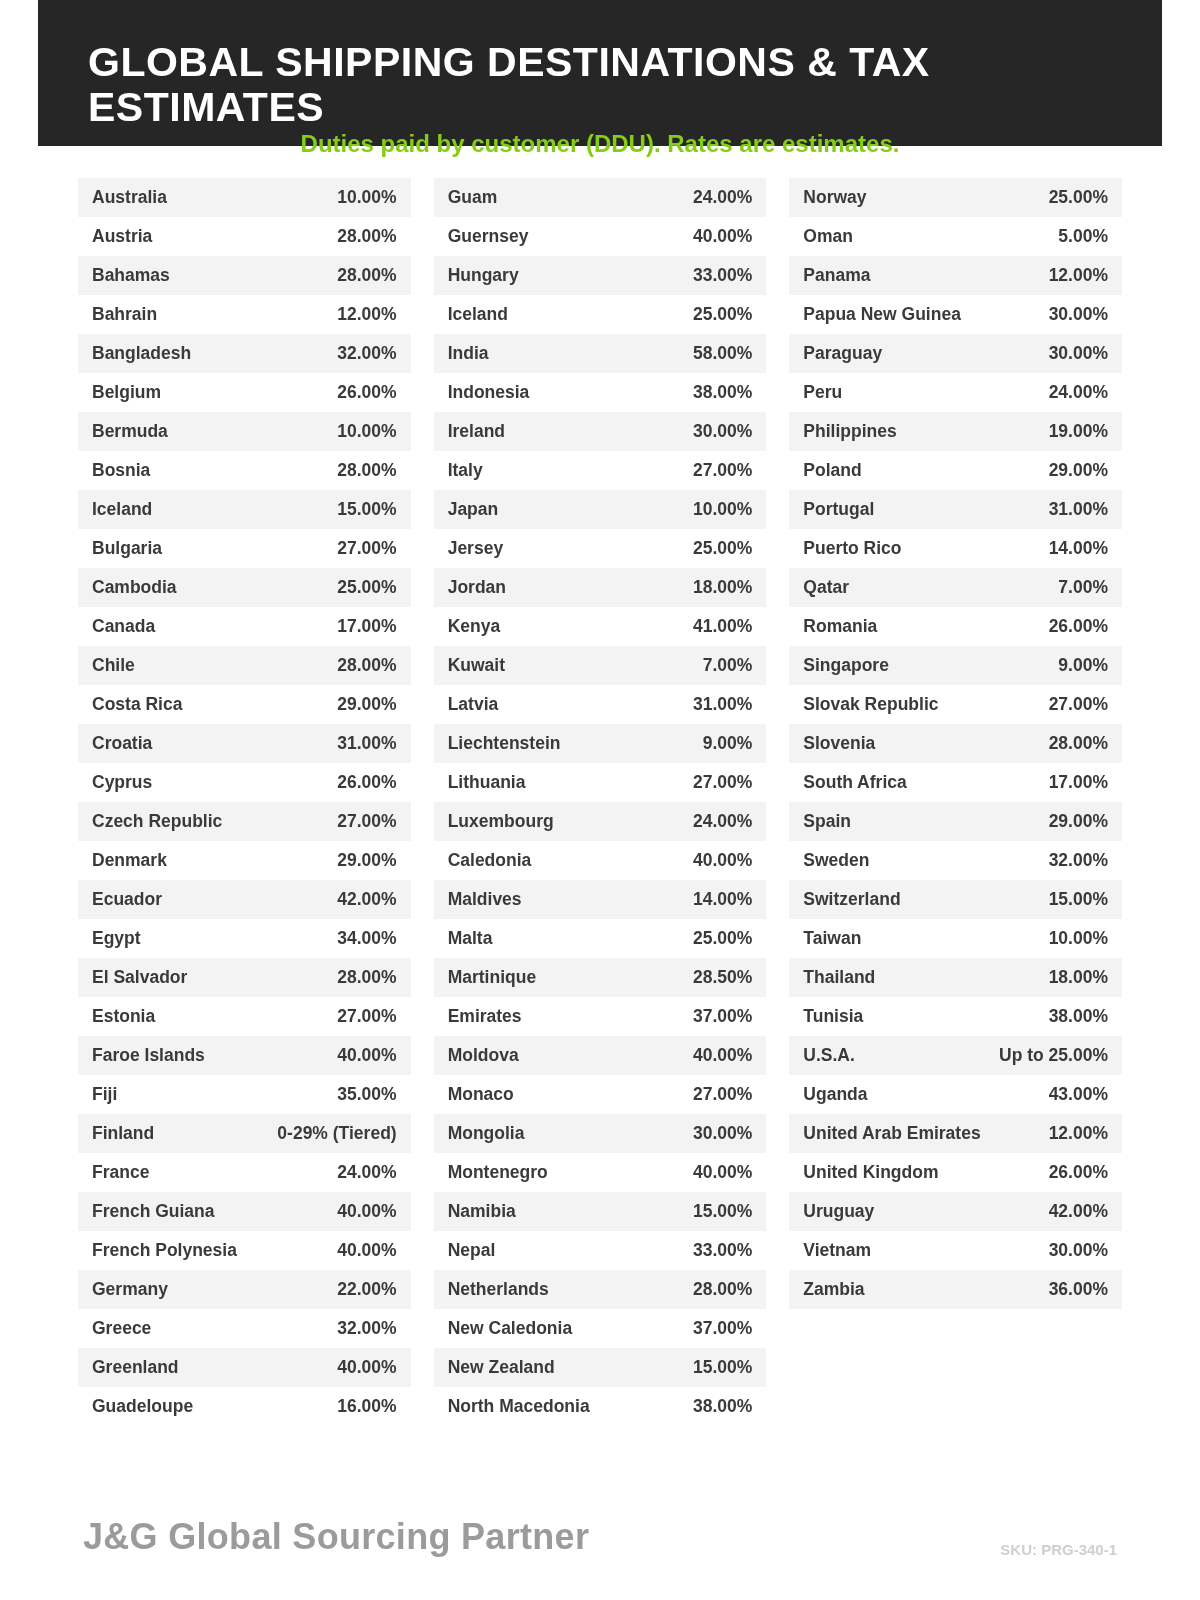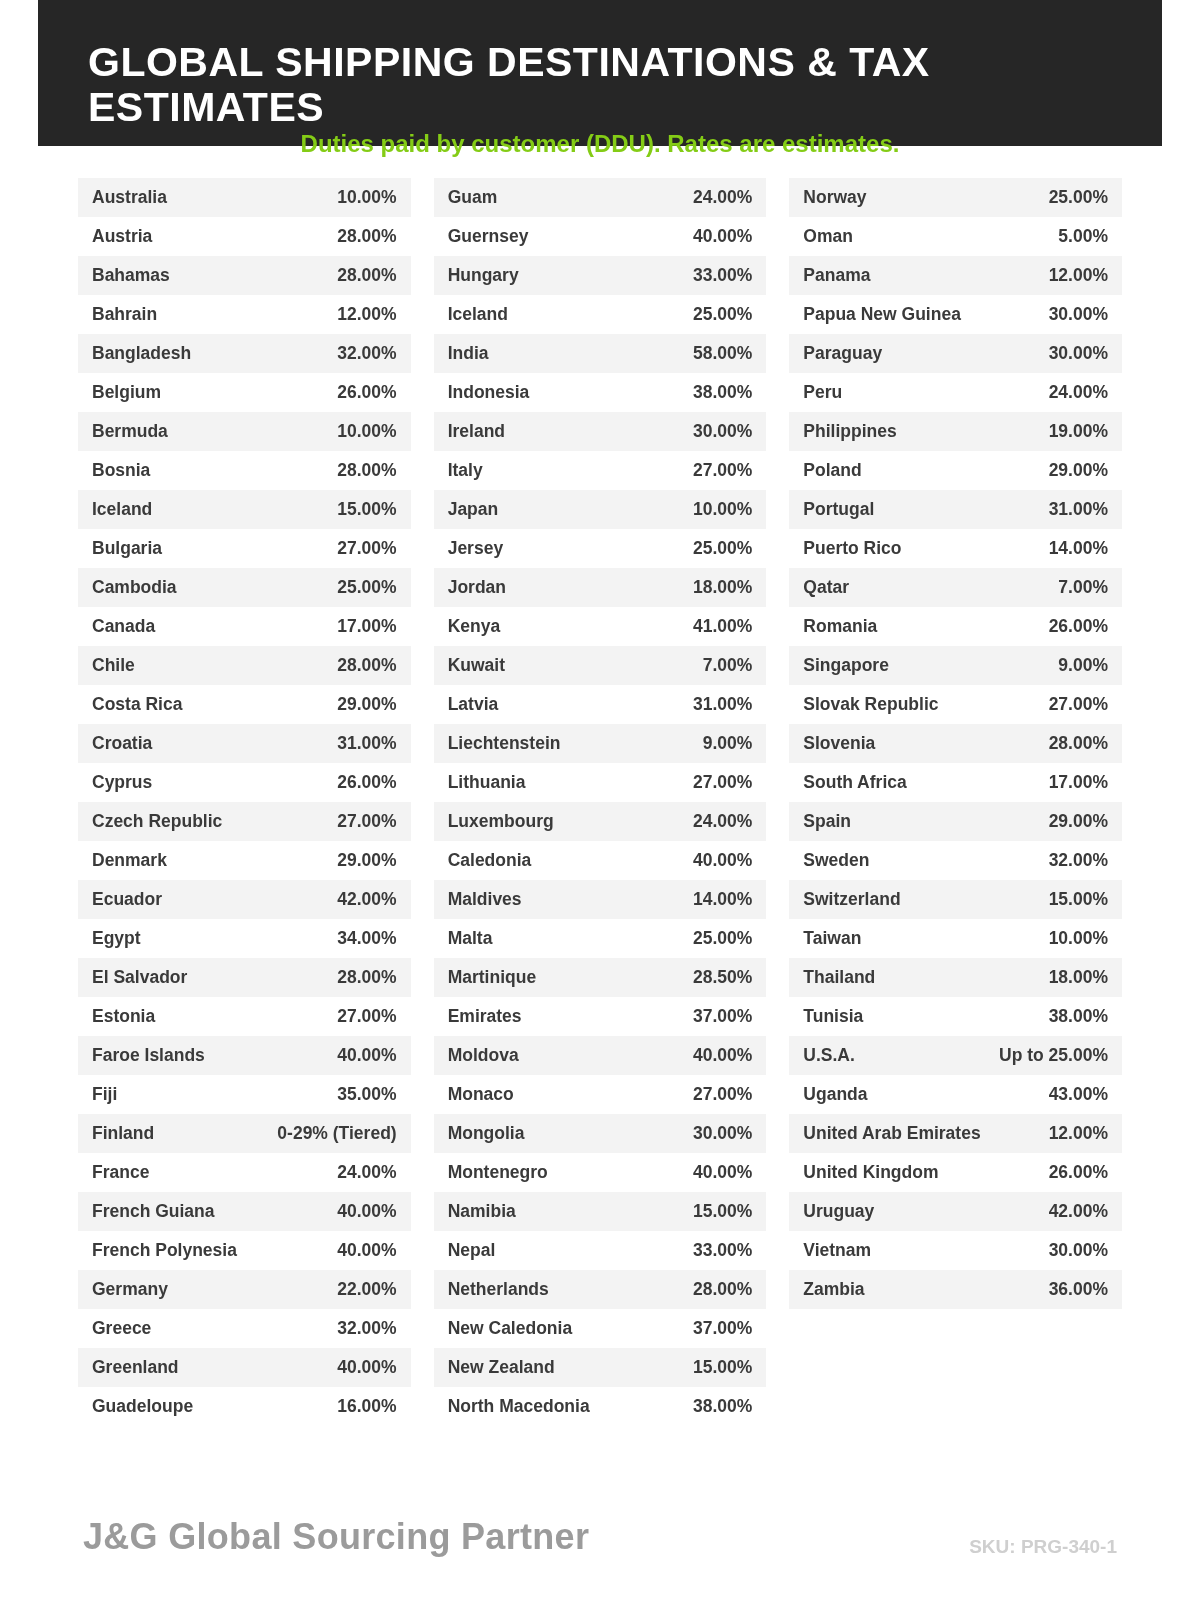--- a/index.html
+++ b/index.html
@@ -70,21 +70,21 @@
     justify-content: space-between;
     align-items: flex-end;
   }
   .brand {
     font-size: 36px;
     font-weight: 800;
     color: #9b9b9b;
     letter-spacing: 0.3px;
   }
   .sku {
-    font-size: 19px;
+    font-size: 15px;
     font-weight: 700;
     color: #cfcfcf;
   }
 </style>
 </head>
 <body>
 
 <div class="page">
   <header class="header">
     <h1>GLOBAL SHIPPING DESTINATIONS &amp; TAX ESTIMATES</h1>

